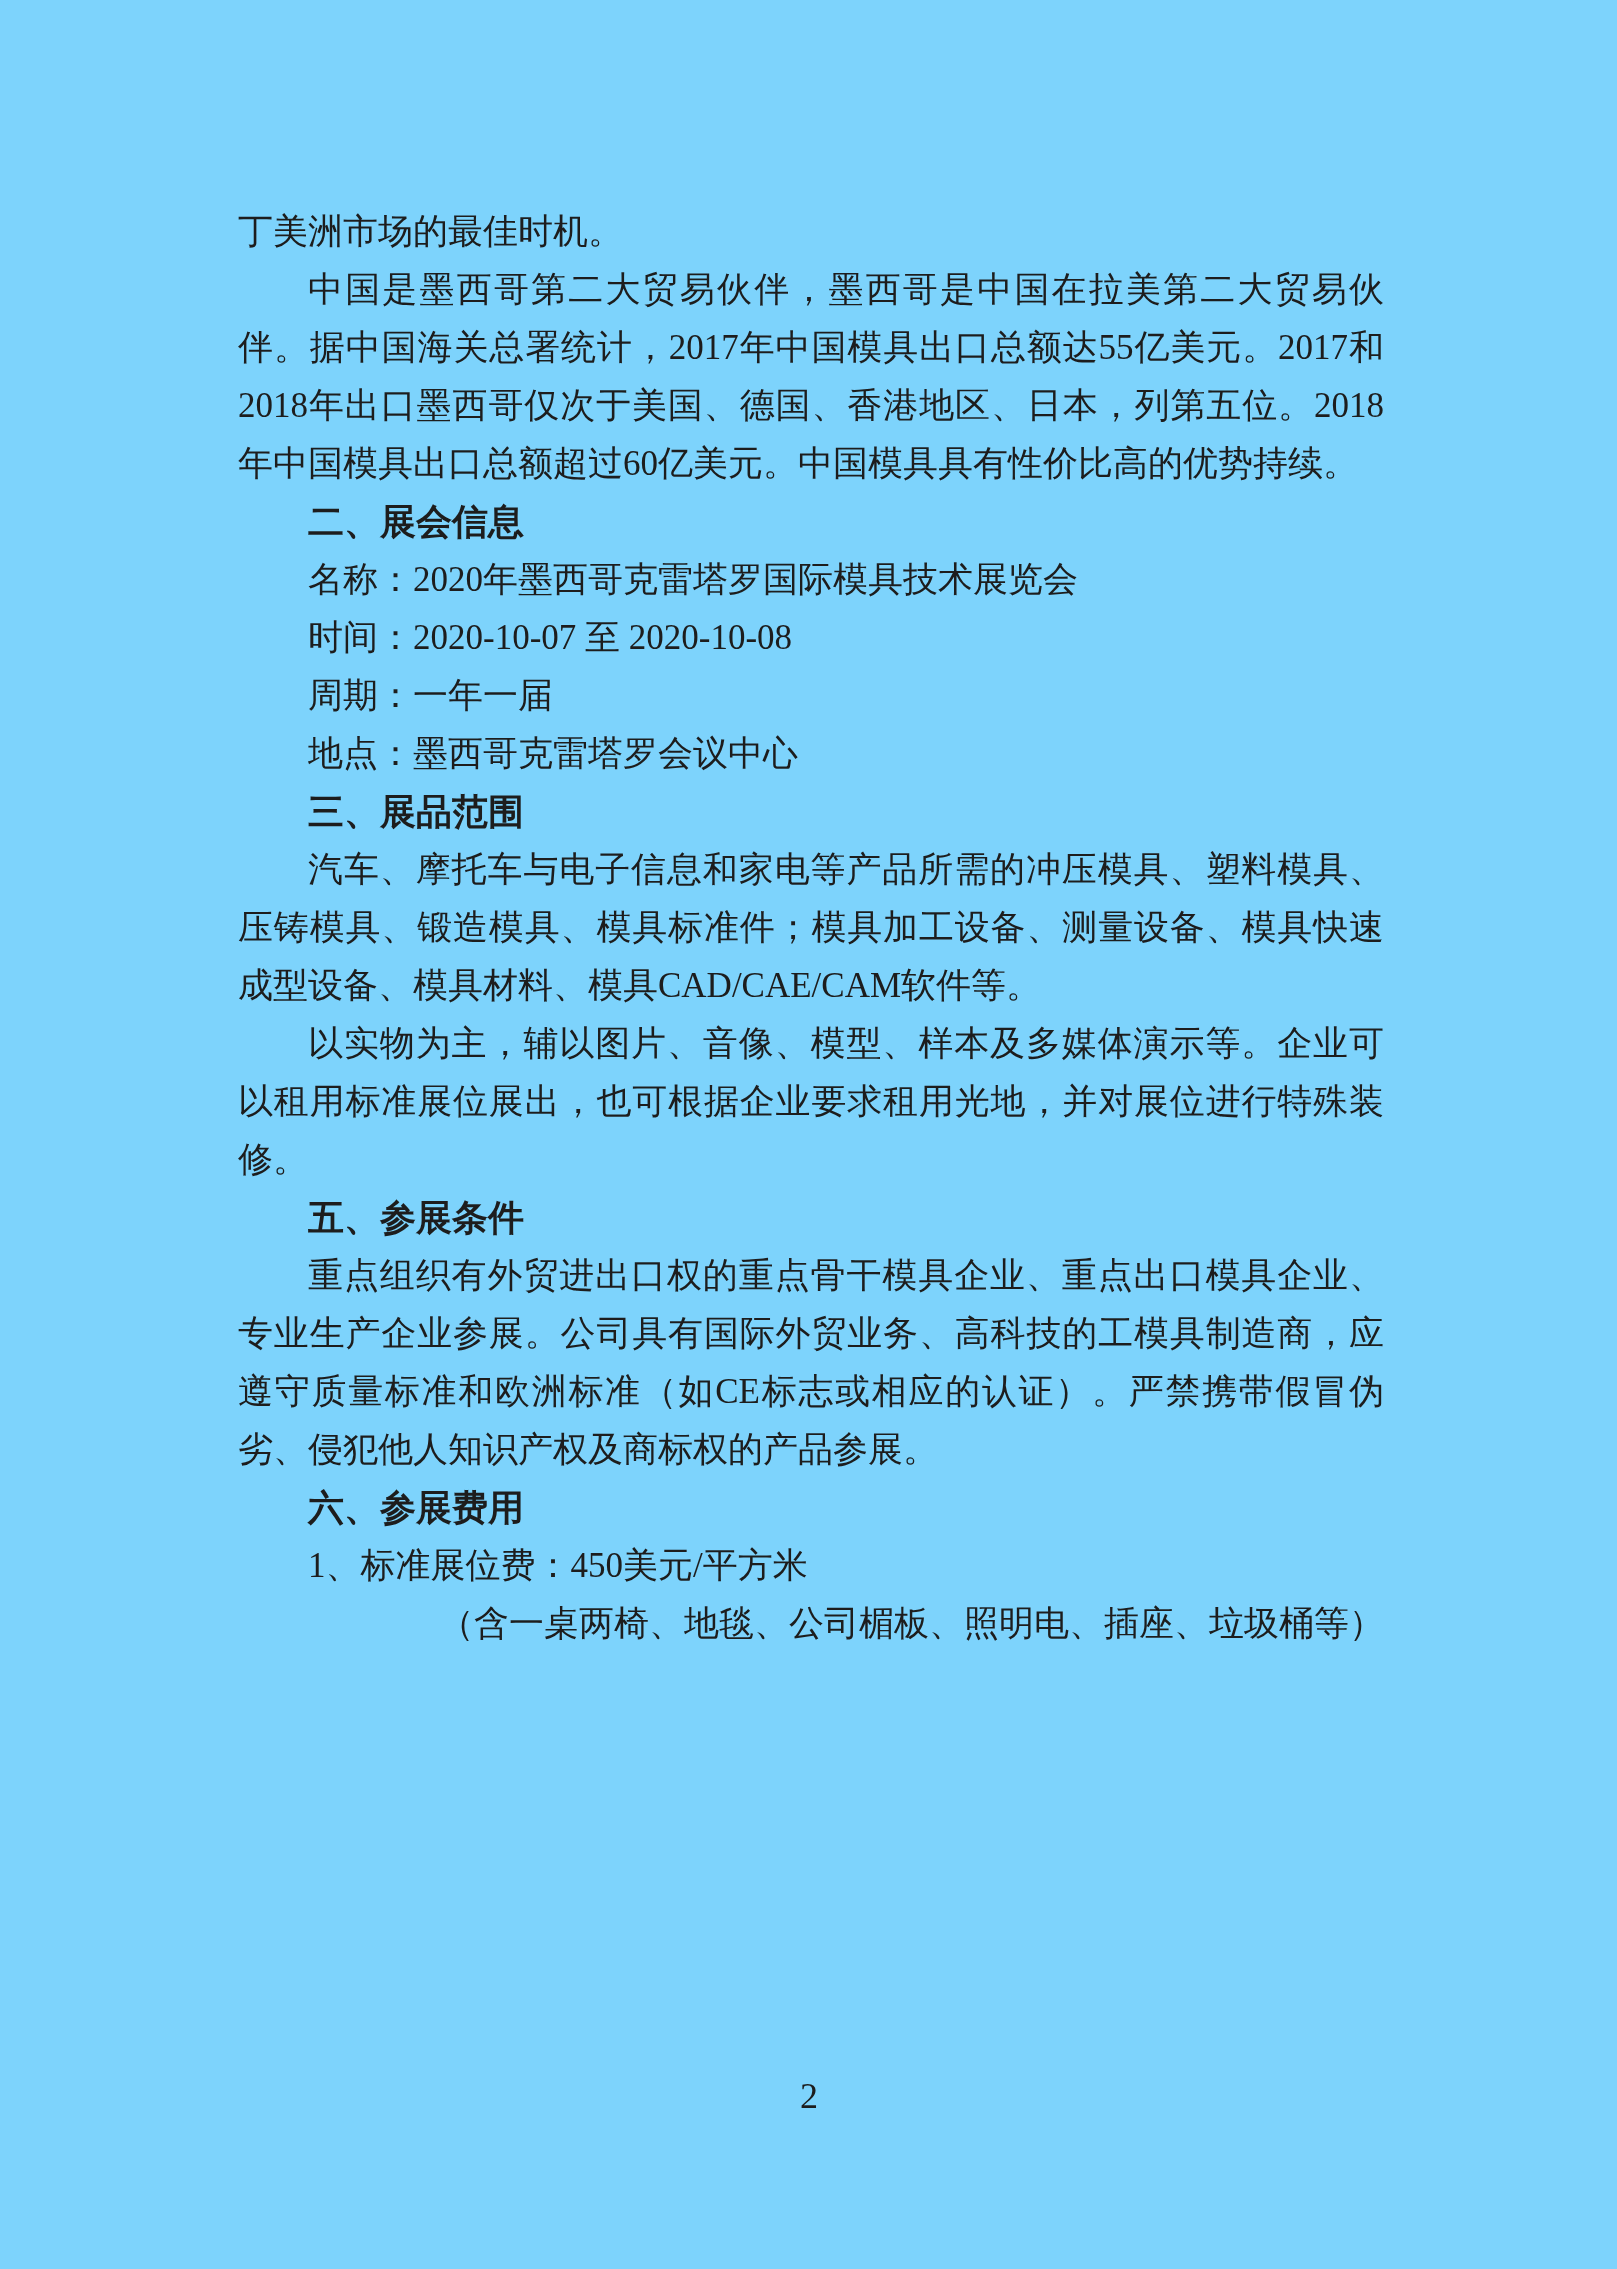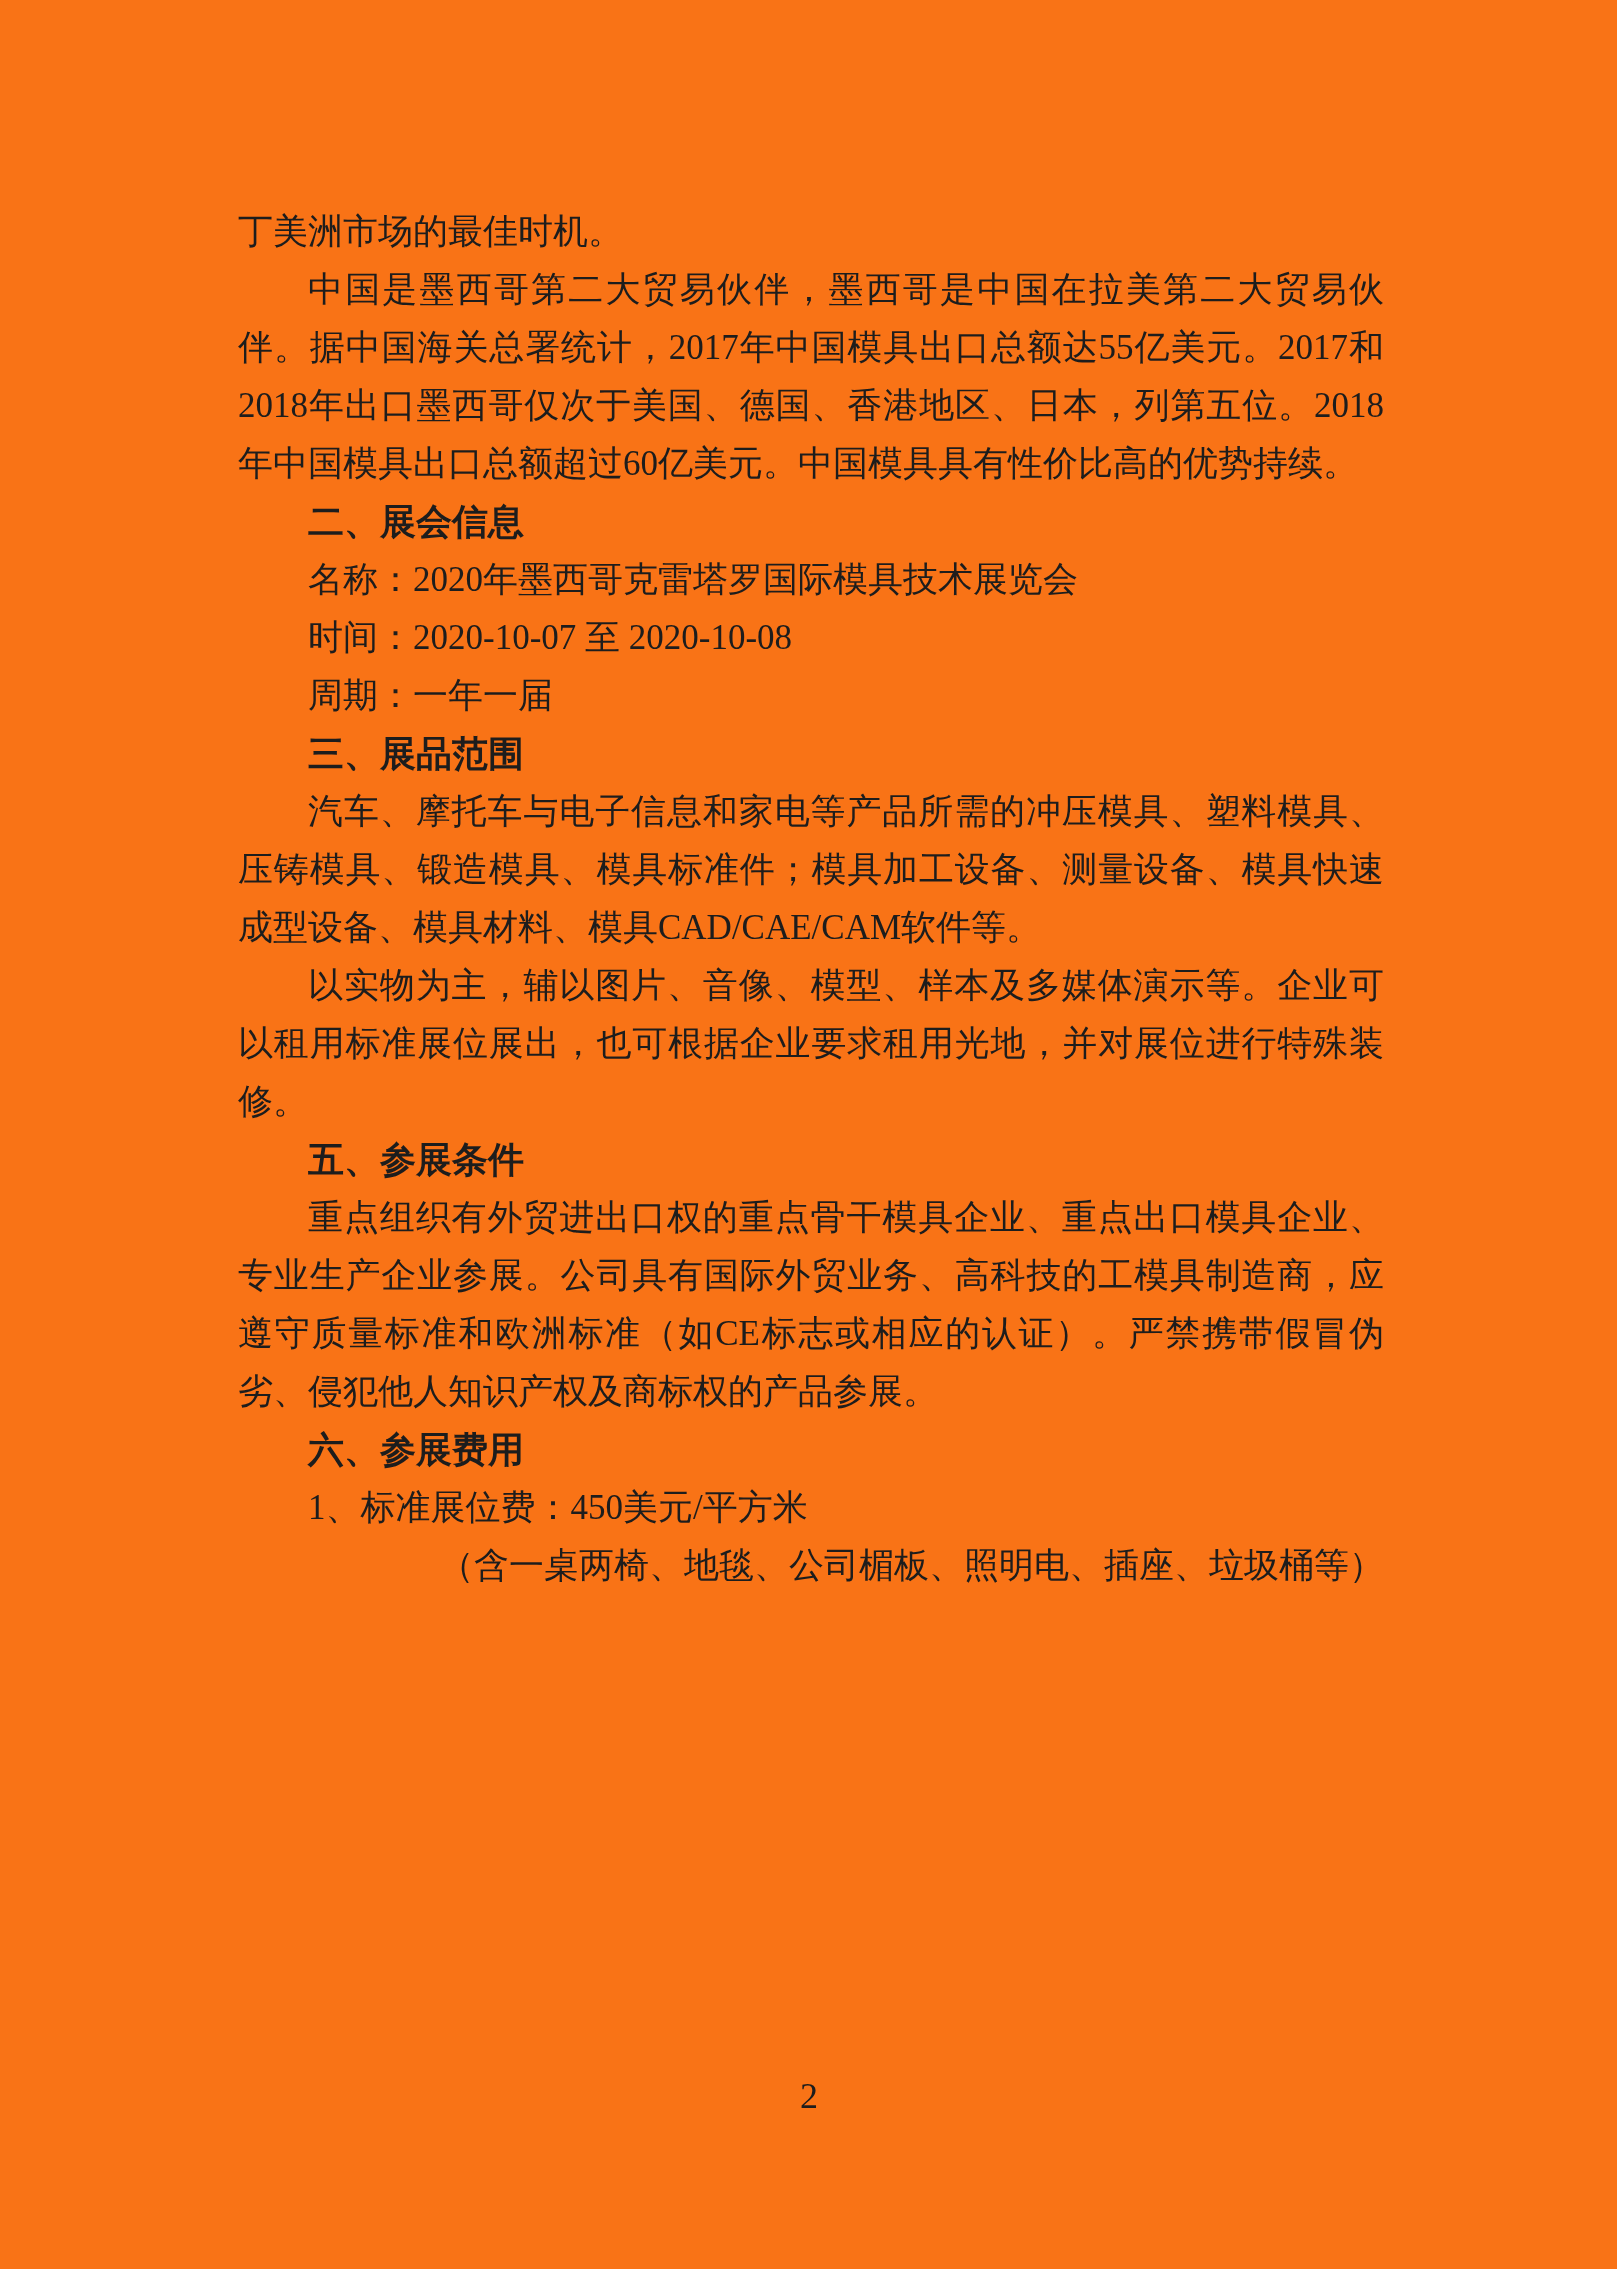--- a/index.html
+++ b/index.html
@@ -4,21 +4,21 @@
 <style>
   html, body {
     margin: 0;
     padding: 0;
     background: #ffffff;
   }
   .doc-page {
     position: relative;
     width: 1618px;
     height: 2269px;
-    background: #f97316;
+    background: #7dd3fc;
     overflow: hidden;
   }
   .content {
     position: absolute;
     left: 238px;
     top: 203px;
     width: 1146px;
   }
   .content p {
     margin: 0;
@@ -60,20 +60,21 @@
 <body>
 
 <div class="doc-page">
   <div class="content" id="doc-body">
       <p class="body-continuation">丁美洲市场的最佳时机。</p>
       <p class="body">中国是墨西哥第二大贸易伙伴，墨西哥是中国在拉美第二大贸易伙伴。据中国海关总署统计，2017年中国模具出口总额达55亿美元。2017和2018年出口墨西哥仅次于美国、德国、香港地区、日本，列第五位。2018年中国模具出口总额超过60亿美元。中国模具具有性价比高的优势持续。</p>
       <p class="heading">二、展会信息</p>
       <p class="info">名称：2020年墨西哥克雷塔罗国际模具技术展览会</p>
       <p class="info">时间：2020-10-07 至 2020-10-08</p>
       <p class="info">周期：一年一届</p>
+      <p class="info">地点：墨西哥克雷塔罗会议中心</p>
       <p class="heading">三、展品范围</p>
       <p class="body">汽车、摩托车与电子信息和家电等产品所需的冲压模具、塑料模具、压铸模具、锻造模具、模具标准件；模具加工设备、测量设备、模具快速成型设备、模具材料、模具CAD/CAE/CAM软件等。</p>
       <p class="body">以实物为主，辅以图片、音像、模型、样本及多媒体演示等。企业可以租用标准展位展出，也可根据企业要求租用光地，并对展位进行特殊装修。</p>
       <p class="heading">五、参展条件</p>
       <p class="body">重点组织有外贸进出口权的重点骨干模具企业、重点出口模具企业、专业生产企业参展。公司具有国际外贸业务、高科技的工模具制造商，应遵守质量标准和欧洲标准（如CE标志或相应的认证）。严禁携带假冒伪劣、侵犯他人知识产权及商标权的产品参展。</p>
       <p class="heading">六、参展费用</p>
       <p class="list-item">1、标准展位费：450美元/平方米</p>
       <p class="note">（含一桌两椅、地毯、公司楣板、照明电、插座、垃圾桶等）</p>
     </div>
   <div class="page-number">2</div>

